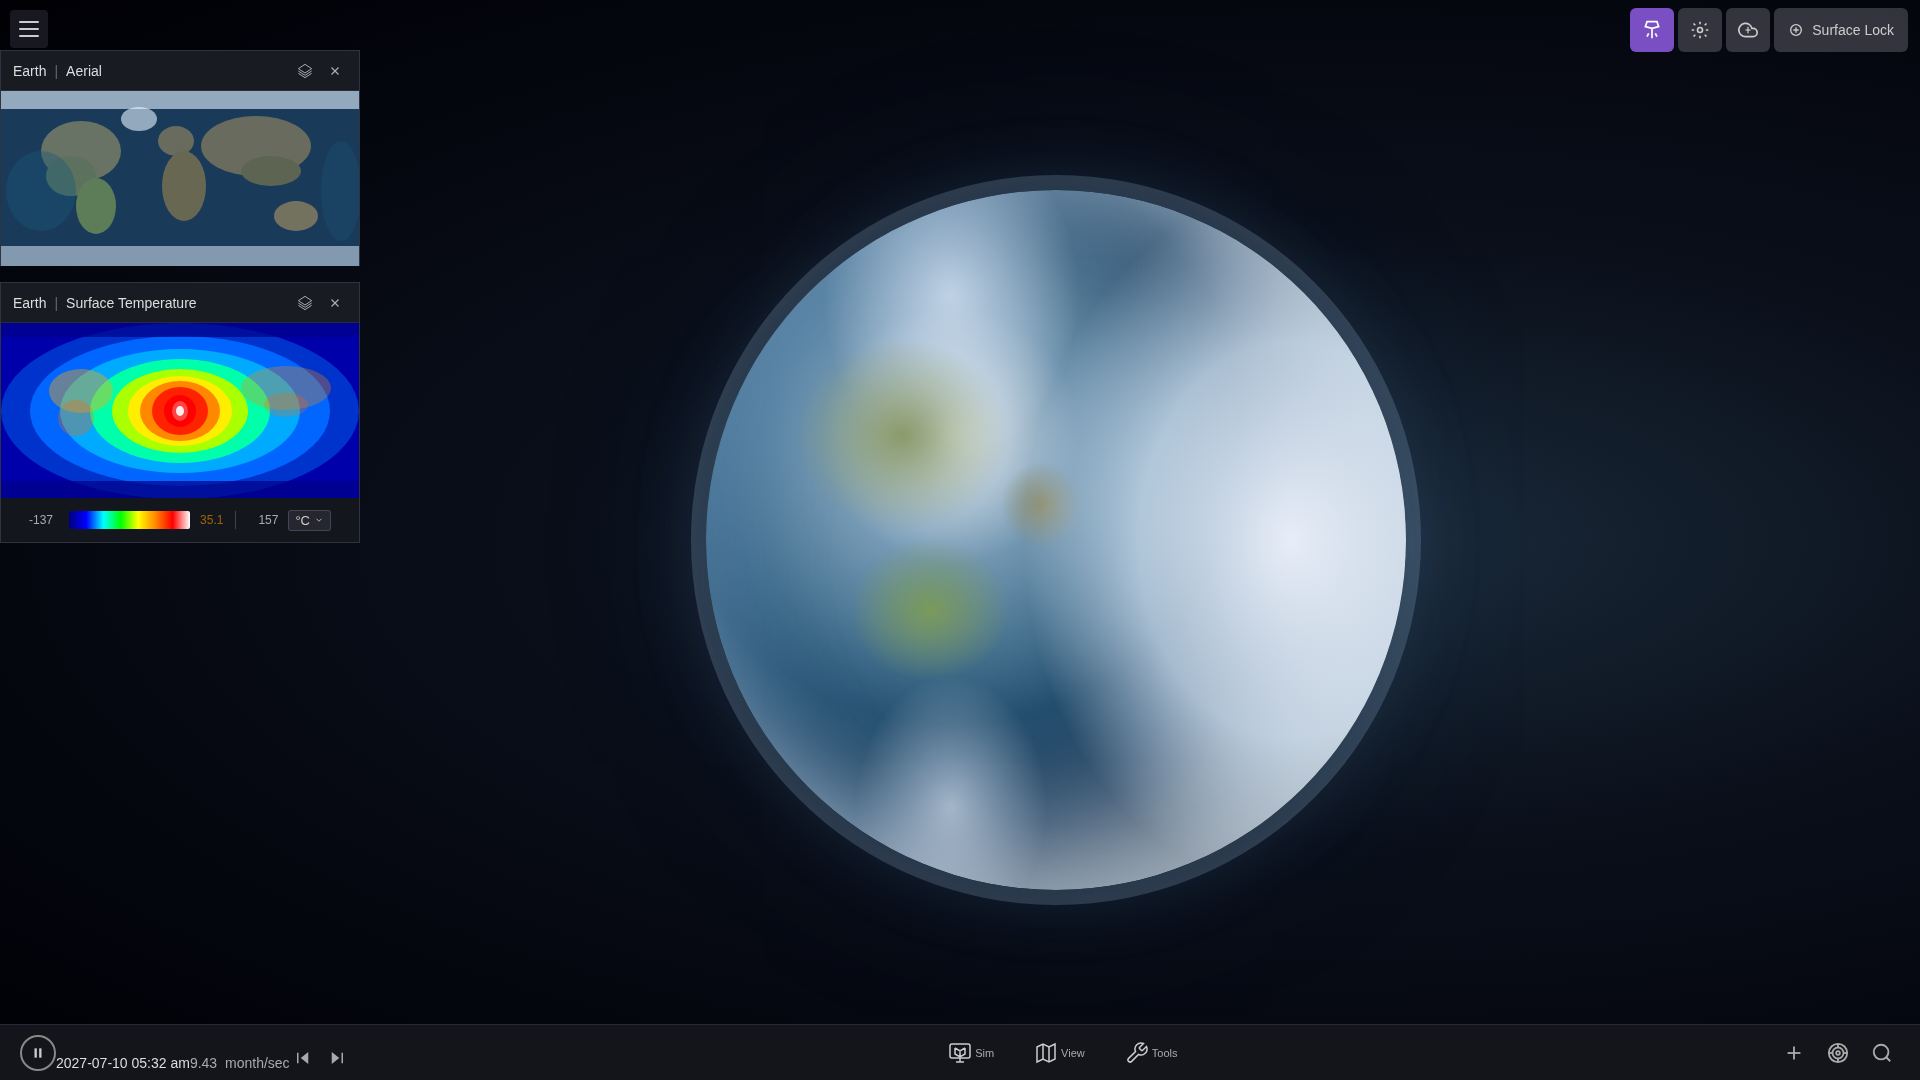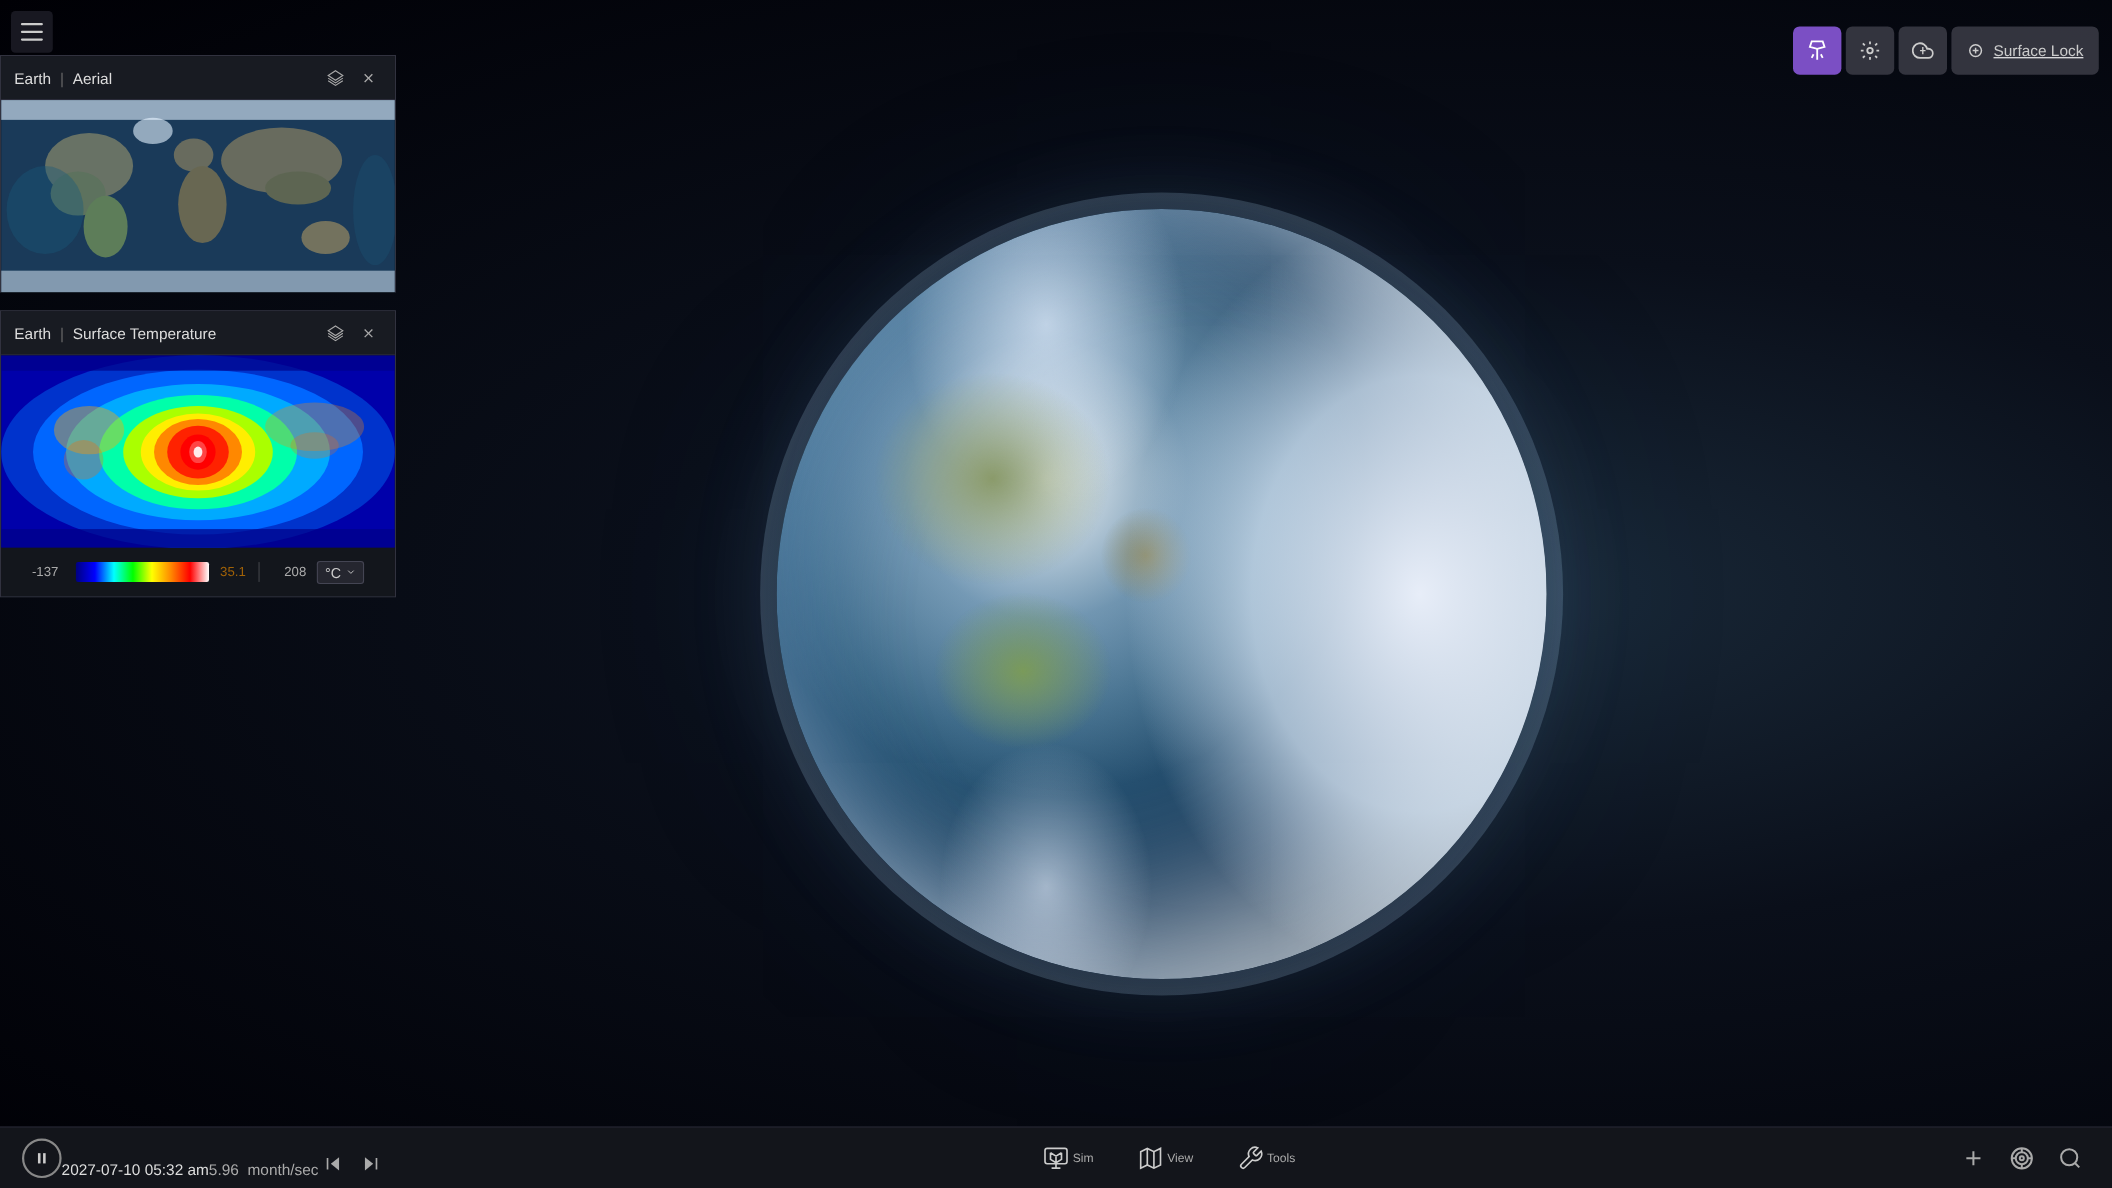--- a/index.html
+++ b/index.html
@@ -99,22 +99,21 @@
 
     
     .top-toolbar {
       position: absolute;
       top: 0;
       right: 0;
       z-index: 100;
       display: flex;
       align-items: center;
       gap: 4px;
-      padding: 24px 12px;
-      text-decoration: underline;
+      padding: 8px 12px;
     }
 
     .toolbar-btn {
       width: 44px;
       height: 44px;
       border-radius: 6px;
       border: none;
       cursor: pointer;
       display: flex;
       align-items: center;
@@ -640,21 +639,21 @@
         <rect x="0" y="0" width="358" height="14" fill="#000088" opacity="0.7"></rect>
         <rect x="0" y="158" width="358" height="17" fill="#000088" opacity="0.7"></rect>
       </svg>
     </div>
 
     <div class="temp-colorbar">
       <span class="temp-min">-137</span>
       <div class="colorbar-gradient"></div>
       <span class="temp-mid">35.1</span>
       <div style="width:1px;height:18px;background:rgba(255,255,255,0.2);margin:0 2px;"></div>
-      <span class="temp-max">208</span>
+      <span class="temp-max">157</span>
       <div class="unit-dropdown">
         <span>°C</span>
         <svg width="10" height="10" viewBox="0 0 24 24" fill="none" stroke="currentColor" stroke-width="2">
           <polyline points="6 9 12 15 18 9"></polyline>
         </svg>
       </div>
     </div>
   </div>
 </div>
 
@@ -662,21 +661,21 @@
 
   <div class="playback-section">
     <button class="play-btn">
       <svg width="14" height="14" viewBox="0 0 24 24" fill="currentColor">
         <rect x="6" y="4" width="4" height="16"></rect>
         <rect x="14" y="4" width="4" height="16"></rect>
       </svg>
     </button>
     <span class="time-display">2027-07-10 05:32 am</span>
     <span class="speed-display">
-      <span>5.96</span>
+      <span>9.43</span>
       <span style="margin-left:4px;">month/sec</span>
     </span>
     <div class="seek-btns">
       <button class="seek-btn">
         <svg width="18" height="18" viewBox="0 0 24 24" fill="currentColor">
           <polygon points="19 20 9 12 19 4 19 20"></polygon>
           <line x1="5" y1="19" x2="5" y2="5" stroke="currentColor" stroke-width="2"></line>
         </svg>
       </button>
       <button class="seek-btn">

